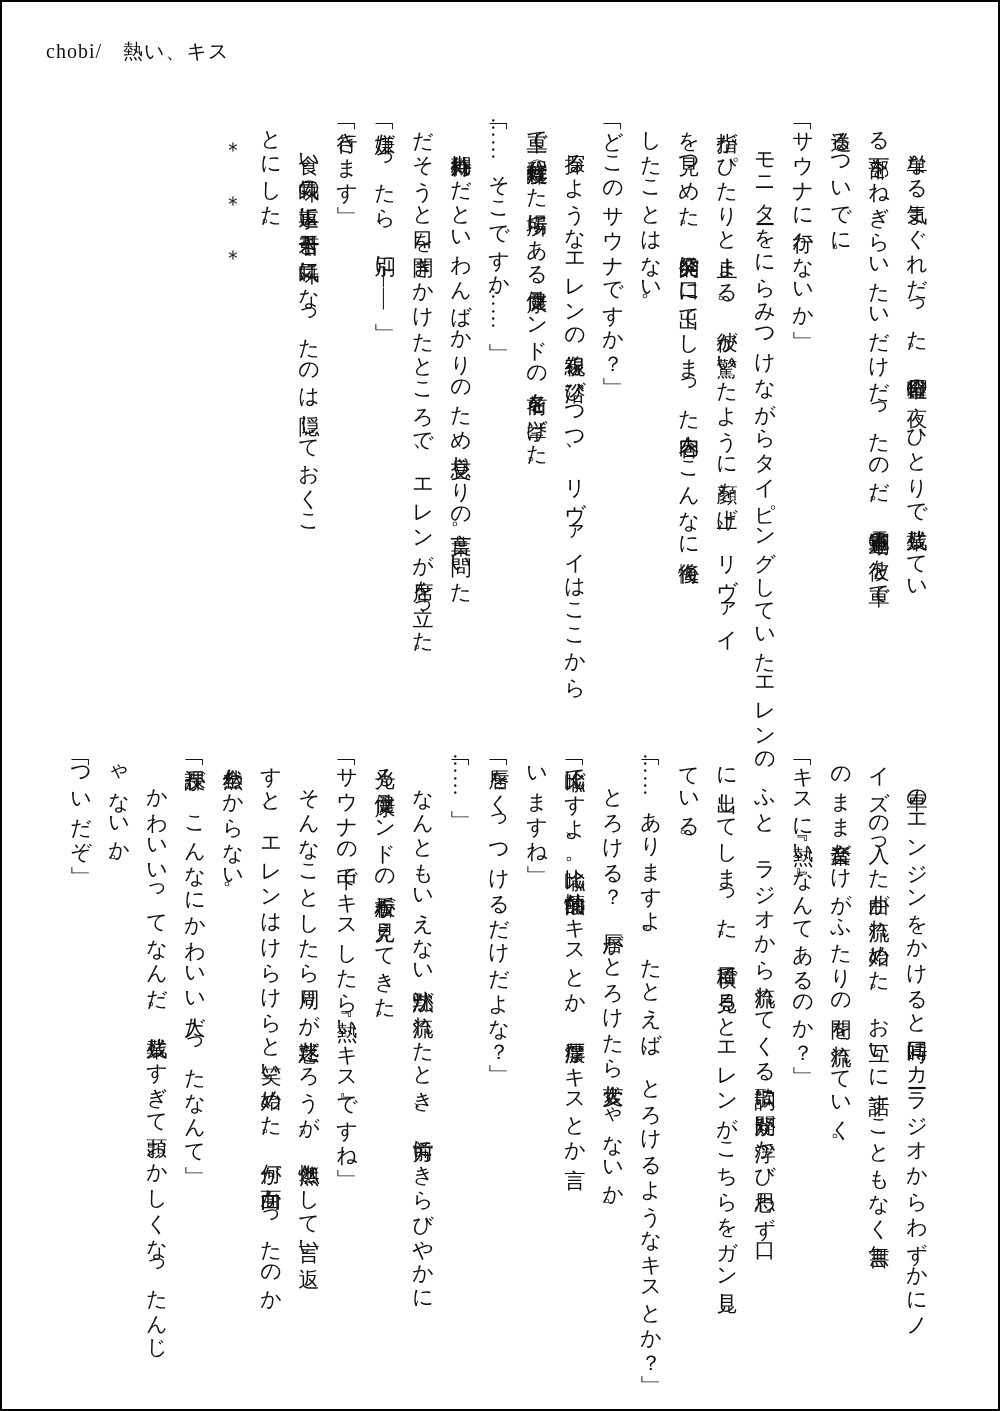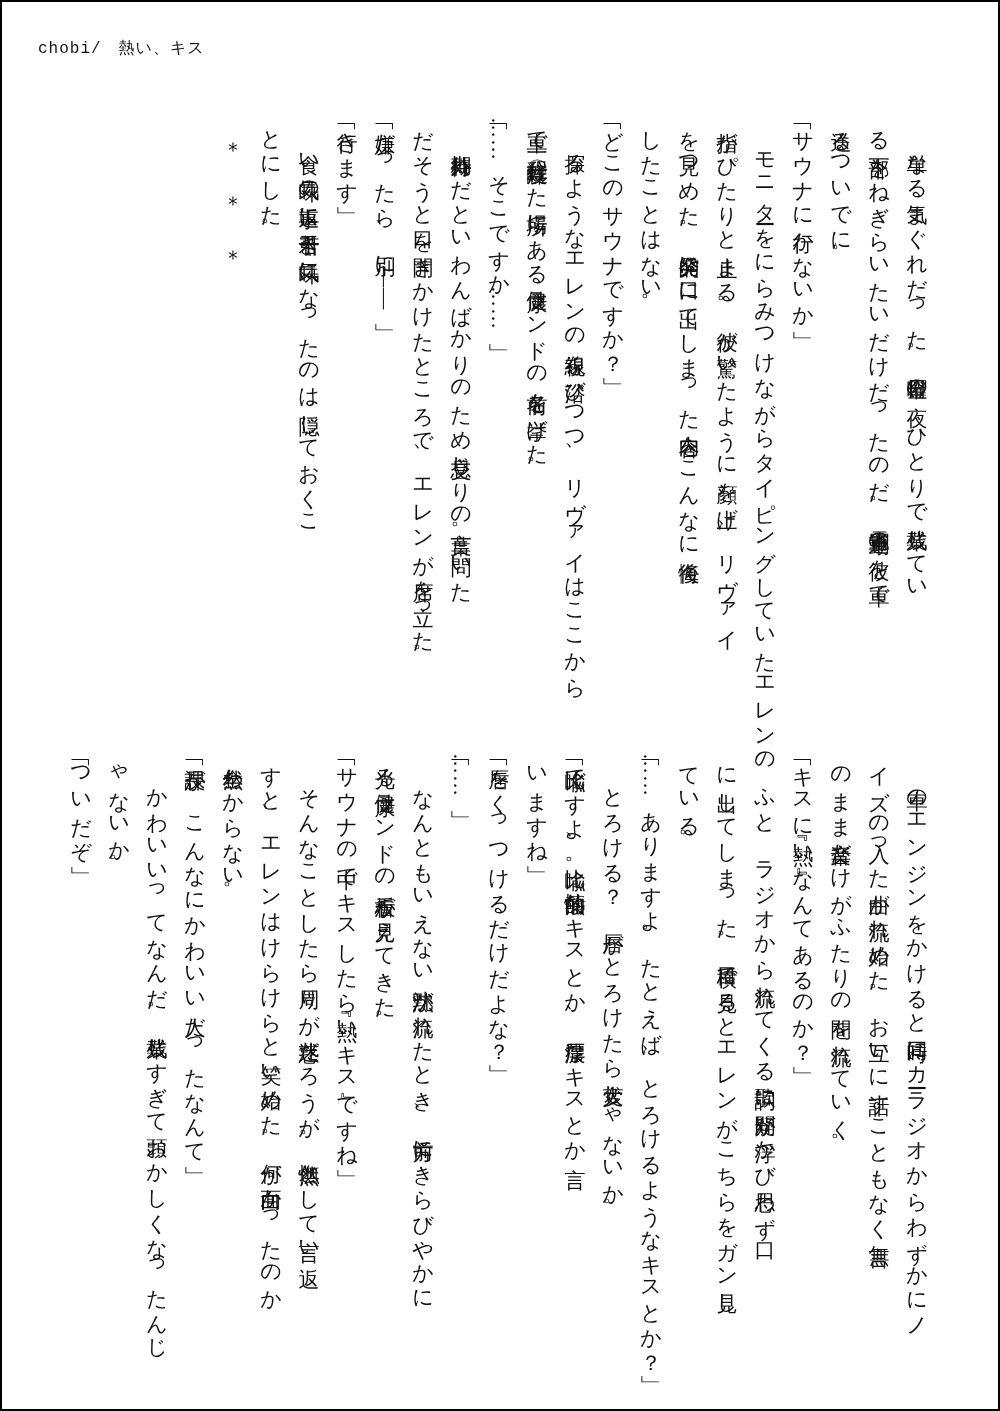--- a/index.html
+++ b/index.html
@@ -13,26 +13,25 @@
     height: 1411px;
     background: #ffffff;
     border: 2px solid #000000;
     box-sizing: border-box;
     overflow: hidden;
     font-family: "Liberation Serif", "DejaVu Serif", serif;
     color: #111111;
   }
   .title {
     position: absolute;
-    left: 36px;
+    left: 44px;
     top: 36px;
-    font-size: 16px;
+    font-size: 20px;
     letter-spacing: 1px;
     white-space: pre;
-    font-family: Liberation Mono, monospace;
   }
   .dan {
     position: absolute;
     right: 62px;
     height: 624px;
     writing-mode: vertical-rl;
     text-orientation: mixed;
     font-size: 21px;
     line-height: 38px;
     letter-spacing: 1px;

